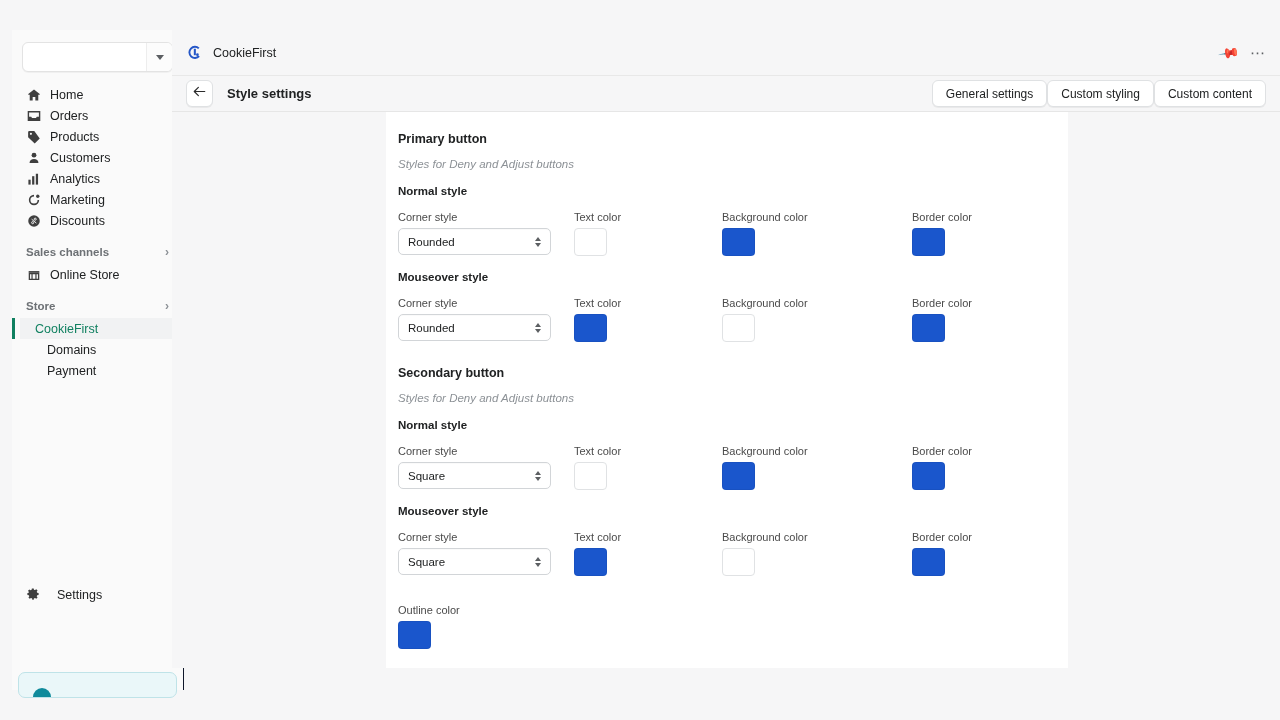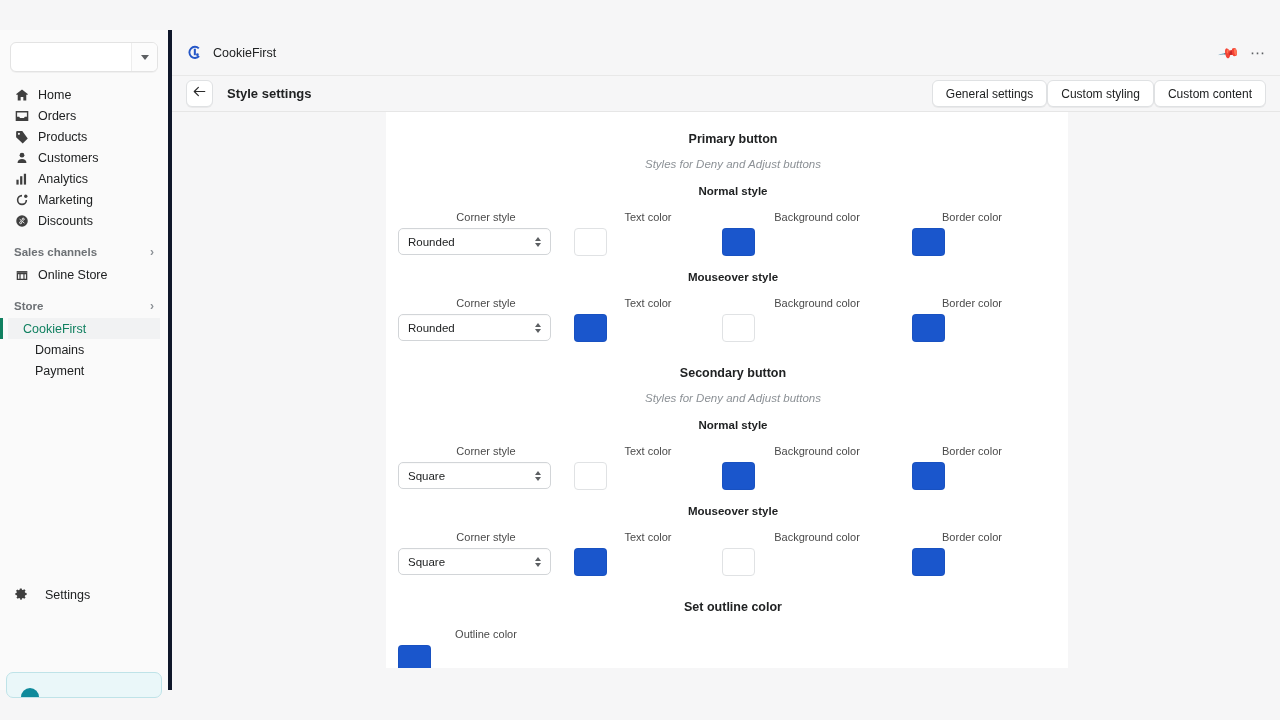--- a/index.html
+++ b/index.html
@@ -6,22 +6,22 @@
   html, body {
     width: 1280px; height: 720px;
     background: #f1f1f1;
     font-family: "Liberation Sans", sans-serif;
     overflow: hidden;
   }
   .app { position: relative; width: 1280px; height: 720px; background: #f6f6f7; }
 
   
   .sidebar {
-    position: absolute; left: 0; top: 30px; width: 172px; height: 660px;
-    background: #fafafa; border-right: 4px solid #0f172a;
+    position: absolute; left: 12px; top: 30px; width: 172px; height: 660px;
+    background: #fafafa; border-right: 1px solid #0f172a;
   }
   .store-select {
     margin: 12px 10px 8px 10px; height: 30px;
     background: #ffffff; border: 1px solid #e3e3e3; border-radius: 6px;
     display: flex; align-items: center; justify-content: flex-end;
     box-shadow: 0 1px 0 rgba(0,0,0,0.04);
   }
   .store-select .caret-box {
     width: 26px; height: 28px; border-left: 1px solid #ededed;
     display: flex; align-items: center; justify-content: center;
@@ -103,21 +103,21 @@
   .btn {
     height: 27px; padding: 0 13px; background: #fff; border: 1px solid #dfe1e3;
     border-radius: 6px; font-size: 12px; color: #202223; cursor: pointer;
     display:flex; align-items:center; box-shadow: 0 1px 0 rgba(0,0,0,0.05);
     font-family: "Liberation Sans", sans-serif;
   }
 
   
   .content-wrap {
     position: absolute; left: 172px; top: 112px; right: 0; bottom: 52px;
-    background: #f6f6f7; overflow: hidden; text-align: center;
+    background: #f6f6f7; overflow: hidden;
   }
   .card {
     position: absolute; left: 214px; top: 0; width: 682px; bottom: -60px;
     background: #ffffff;
   }
   .card-inner { padding: 10px 0 0 12px; }
 
   .sec-title { font-size: 12.5px; font-weight: 700; color: #202223; margin-top: 10px; }
   .sec-sub { font-size: 11.5px; color: #8c9196; font-style: italic; margin-top: 12px; }
   .style-head { font-size: 11.5px; font-weight: 700; color: #202223; margin-top: 15px; }
@@ -437,21 +437,20 @@
             <div class="swatch empty" title="#ffffff"></div>
           </div>
           <div class="col-border">
             <div class="fld-label">Border color</div>
             <div class="swatch filled" style="background:#1a56cc" title="#1a56cc"></div>
           </div>
         </div>
 
         <div class="gap-sec"></div>
 
-        <div class="sec-title">Set outline color</div>
         <div class="row">
           <div class="col-corner">
             <div class="fld-label">Outline color</div>
             <div class="swatch filled" style="background:#1a56cc" title="#1a56cc"></div>
           </div>
         </div>
 
       </div>
     </div>
   </div>

